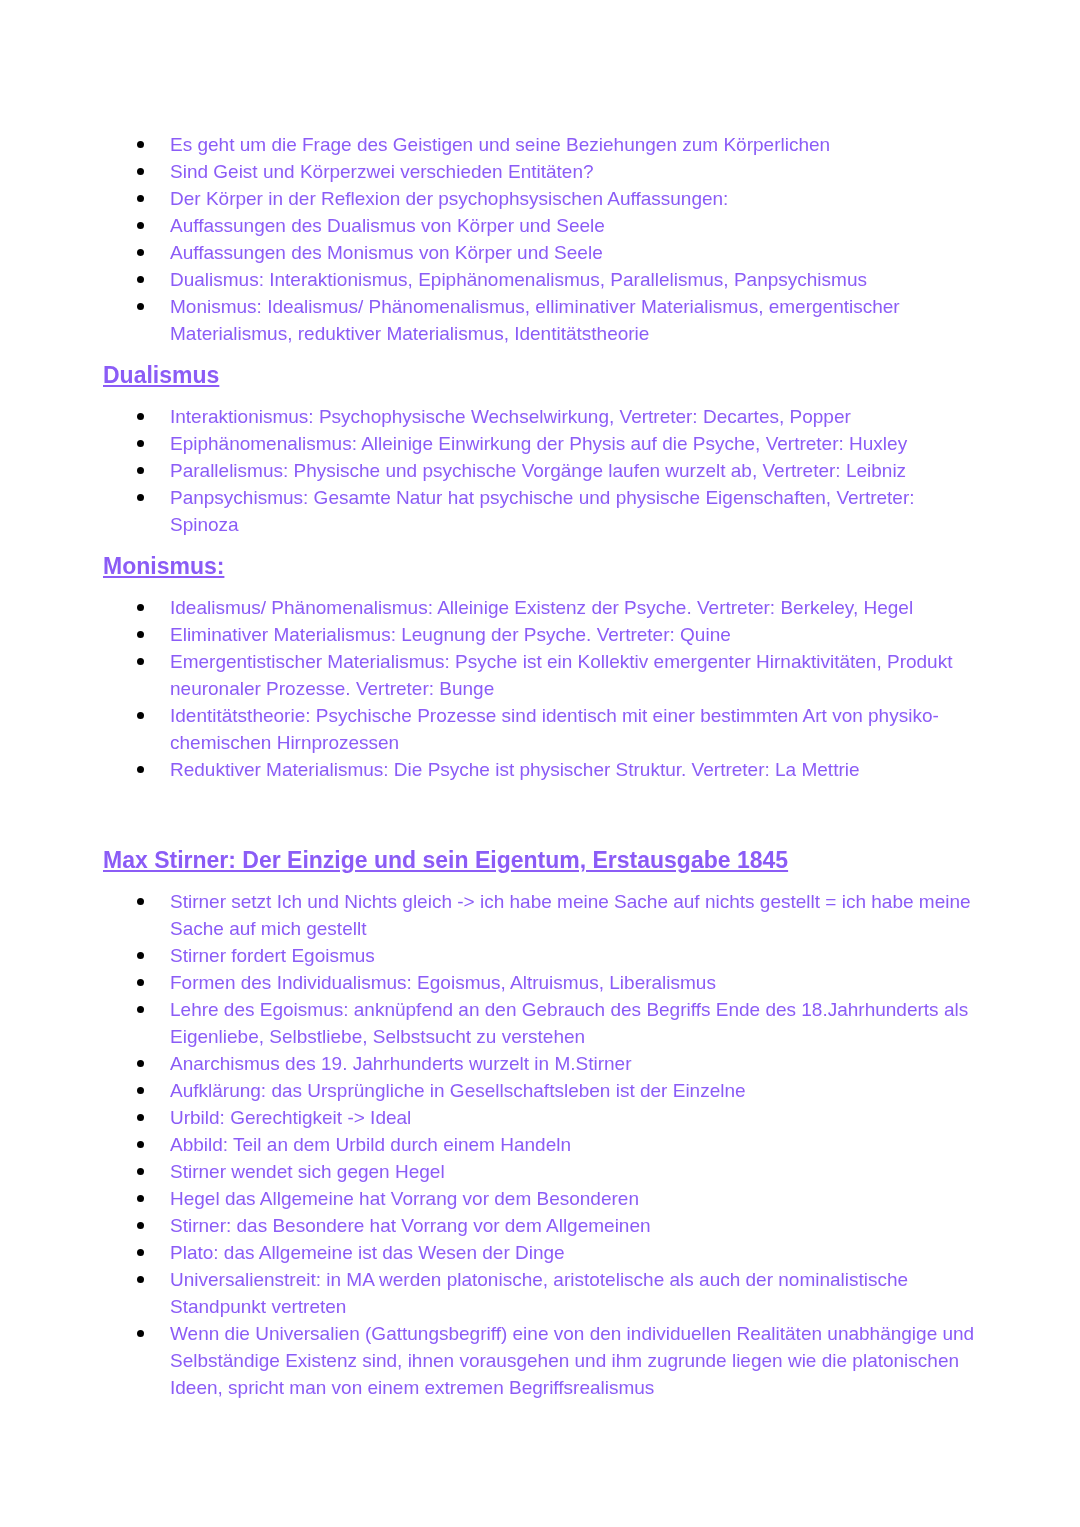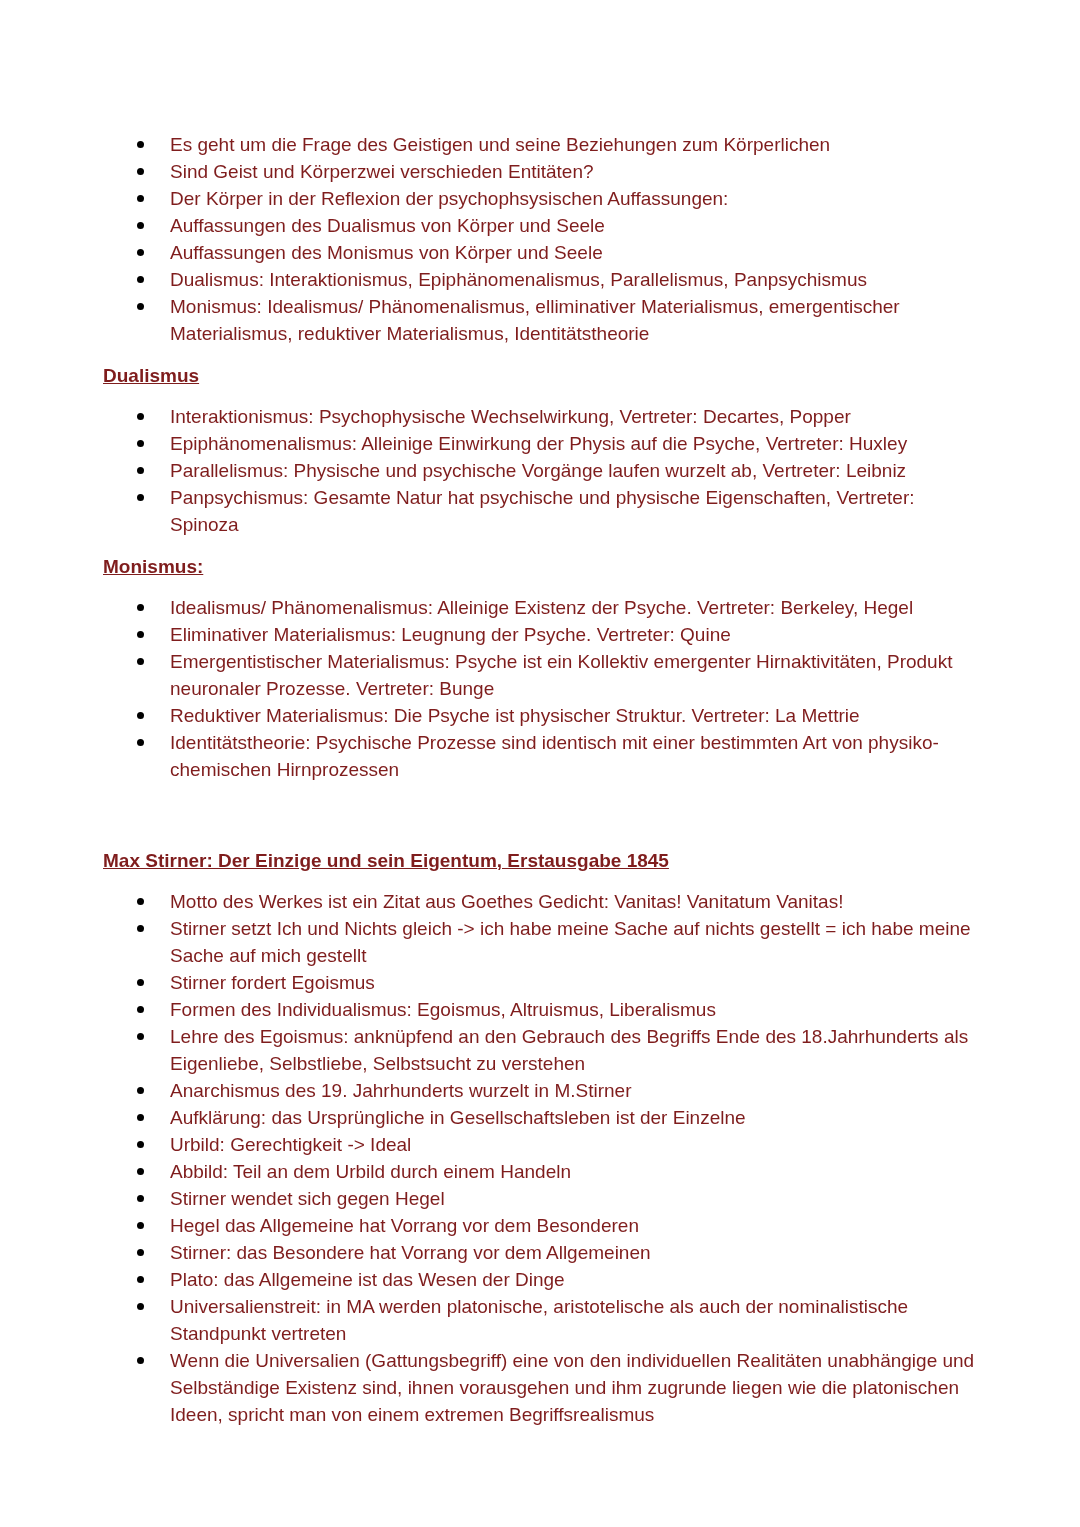--- a/index.html
+++ b/index.html
@@ -6,21 +6,21 @@
     margin: 0;
     padding: 0;
     background: #ffffff;
   }
   .page {
     position: relative;
     width: 1080px;
     height: 1527px;
     box-sizing: border-box;
     background: #ffffff;
-    color: #7f1d1d;
+    color: #8b5cf6;
     font-family: "Liberation Sans", sans-serif;
     font-size: 19px;
     line-height: 27px;
     padding: 131px 103px 0 103px;
     overflow: hidden;
   }
   ul.bullets {
     list-style: none;
     margin: 0;
     padding: 0;
@@ -33,21 +33,21 @@
     content: "";
     position: absolute;
     left: 34px;
     top: 10px;
     width: 7px;
     height: 7px;
     border-radius: 50%;
     background: #000000;
   }
   h2.section-heading {
-    font-size: 19px;
+    font-size: 23px;
     line-height: 27px;
     font-weight: bold;
     text-decoration: underline;
     margin: 15px 0 14px 0;
   }
   h2.gap-before {
     margin-top: 64px;
   }
 </style>
 </head>
@@ -71,27 +71,26 @@
     <li>Epiphänomenalismus: Alleinige Einwirkung der Physis auf die Psyche, Vertreter: Huxley</li>
     <li>Parallelismus: Physische und psychische Vorgänge laufen wurzelt ab, Vertreter: Leibniz</li>
     <li>Panpsychismus: Gesamte Natur hat psychische und physische Eigenschaften, Vertreter: Spinoza</li>
   </ul>
 
   <h2 class="section-heading">Monismus:</h2>
   <ul class="bullets">
     <li>Idealismus/ Phänomenalismus: Alleinige Existenz der Psyche. Vertreter: Berkeley, Hegel</li>
     <li>Eliminativer Materialismus: Leugnung der Psyche. Vertreter: Quine</li>
     <li>Emergentistischer Materialismus: Psyche ist ein Kollektiv emergenter Hirnaktivitäten, Produkt neuronaler Prozesse. Vertreter: Bunge</li>
+    <li>Identitätstheorie: Psychische Prozesse sind identisch mit einer bestimmten Art von physiko-chemischen Hirnprozessen</li>
     <li>Reduktiver Materialismus: Die Psyche ist physischer Struktur. Vertreter: La Mettrie</li>
-    <li>Identitätstheorie: Psychische Prozesse sind identisch mit einer bestimmten Art von physiko-chemischen Hirnprozessen</li>
   </ul>
 
   <h2 class="section-heading gap-before">Max Stirner: Der Einzige und sein Eigentum, Erstausgabe 1845</h2>
   <ul class="bullets">
-    <li>Motto des Werkes ist ein Zitat aus Goethes Gedicht: Vanitas! Vanitatum Vanitas!</li>
     <li>Stirner setzt Ich und Nichts gleich -&gt; ich habe meine Sache auf nichts gestellt = ich habe meine Sache auf mich gestellt</li>
     <li>Stirner fordert Egoismus</li>
     <li>Formen des Individualismus: Egoismus, Altruismus, Liberalismus</li>
     <li>Lehre des Egoismus: anknüpfend an den Gebrauch des Begriffs Ende des 18.Jahrhunderts als Eigenliebe, Selbstliebe, Selbstsucht zu verstehen</li>
     <li>Anarchismus des 19. Jahrhunderts wurzelt in M.Stirner</li>
     <li>Aufklärung: das Ursprüngliche in Gesellschaftsleben ist der Einzelne</li>
     <li>Urbild: Gerechtigkeit -&gt; Ideal</li>
     <li>Abbild: Teil an dem Urbild durch einem Handeln</li>
     <li>Stirner wendet sich gegen Hegel</li>
     <li>Hegel das Allgemeine hat Vorrang vor dem Besonderen</li>

